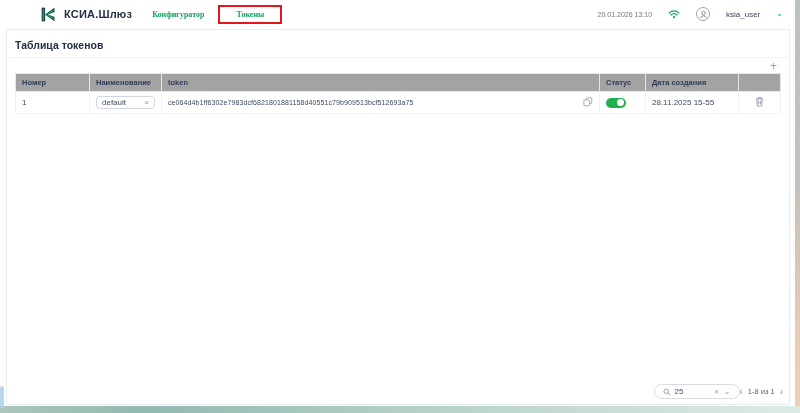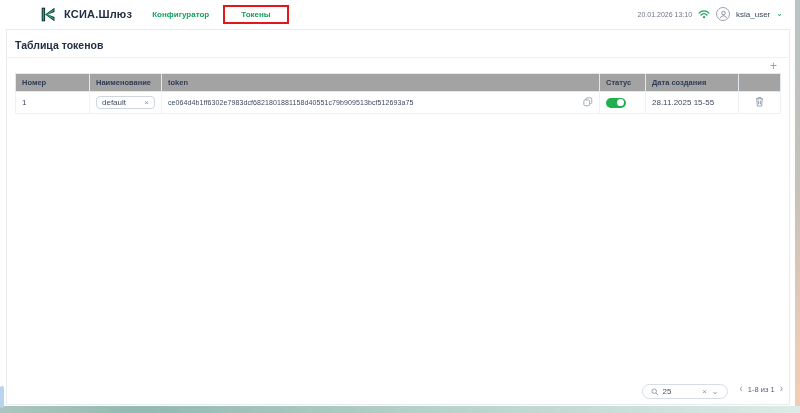--- a/index.html
+++ b/index.html
@@ -14,23 +14,23 @@
     background:linear-gradient(to right,#aac6be 0%, #93b9b0 18%, #b7d2cb 55%, #dcebe6 100%); }
   .frame-left-blue { position:absolute; bottom:5px; left:0; width:4px; height:22px;
     background:#b8d4ef; border-radius:2px; }
 
   
   .topbar { position:absolute; top:0; left:0; right:5px; height:28px;
     display:flex; align-items:center; padding:0 12px; background:#fff;margin-left:28px; }
   .logo { width:17px; height:17px; flex:0 0 auto; }
   .app-title { font-size:11px; font-weight:bold; color:#222f45; margin-left:7px; letter-spacing:.2px; }
   .nav { display:flex; align-items:center; margin-left:20px; gap:14px; }
-  .nav a { font-size:8px; font-weight:bold; color:#169f5f; text-decoration:none; cursor:pointer; }
+  .nav a { font-size:8px; font-weight:bold; color:#169f5f; text-decoration:none; cursor:pointer;font-family:Liberation Serif, serif; }
   .redbox { border:2px solid #e3151d; padding:3px 16px; display:inline-flex; align-items:center; }
-  .top-right { margin-left:auto; display:flex; align-items:center; gap:6px; }
+  .top-right { margin-left:auto; display:flex; align-items:center; gap:16px; }
   .datetime { font-size:7px; color:#6e7787; }
   .wifi-icon { width:12px; height:10px; }
   .avatar { width:14px; height:14px; border-radius:50%; border:1px solid #9aa5b3;
     display:flex; align-items:center; justify-content:center; }
   .username { font-size:8px; color:#39455e; }
   .chev-green { font-size:8px; color:#169f5f; line-height:1; }
 
   
   .panel { position:absolute; top:29px; left:6px; right:10px; bottom:8px;
     background:#fff; border:1px solid #e7ecf1; border-radius:0; }
@@ -63,21 +63,21 @@
 
   .toggle { width:20px; height:10px; border-radius:6px; background:#22b04e;
     position:relative; cursor:pointer; }
   .toggle .knob { position:absolute; top:1.5px; right:2px; width:7px; height:7px;
     border-radius:50%; background:#fff; }
 
   .trash-btn { background:none; border:none; cursor:pointer; padding:0; display:block; margin:0 auto; }
 
   
   .pager-bar { position:absolute; right:6px; bottom:5px; display:flex;
-    align-items:flex-start; gap:12px; }
+    align-items:center; gap:0; }
   .size-select { display:flex; align-items:center; gap:4px; border:1px solid #d6dde6;
     border-radius:11px; padding:2px 8px; min-width:86px; cursor:pointer; background:#fff; }
   .size-value { font-size:8px; color:#45506a; }
   .size-icons { margin-left:auto; display:flex; gap:5px; align-items:center; }
   .size-x, .size-chev { font-size:8px; color:#8b95a5; line-height:1; cursor:pointer; }
   .pager { display:flex; align-items:center; gap:5px; }
   .pg-chev { font-size:10px; color:#8b95a5; cursor:pointer; line-height:1; }
   .pg-range { font-size:7.5px; color:#55607a; }
 </style>
 </head>

